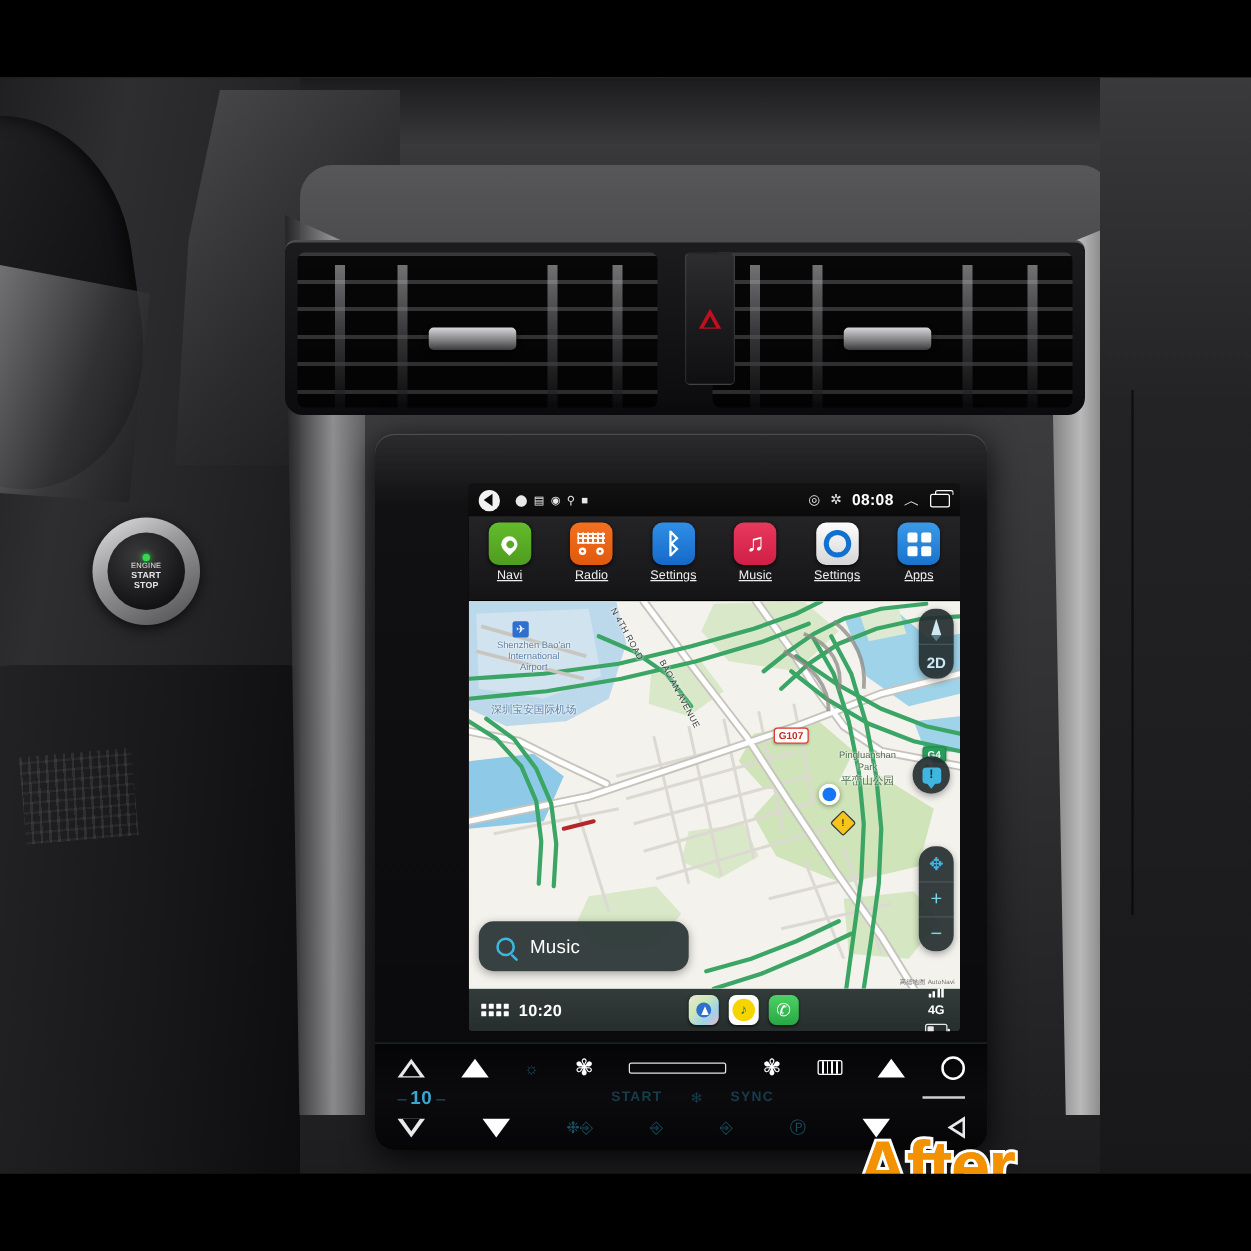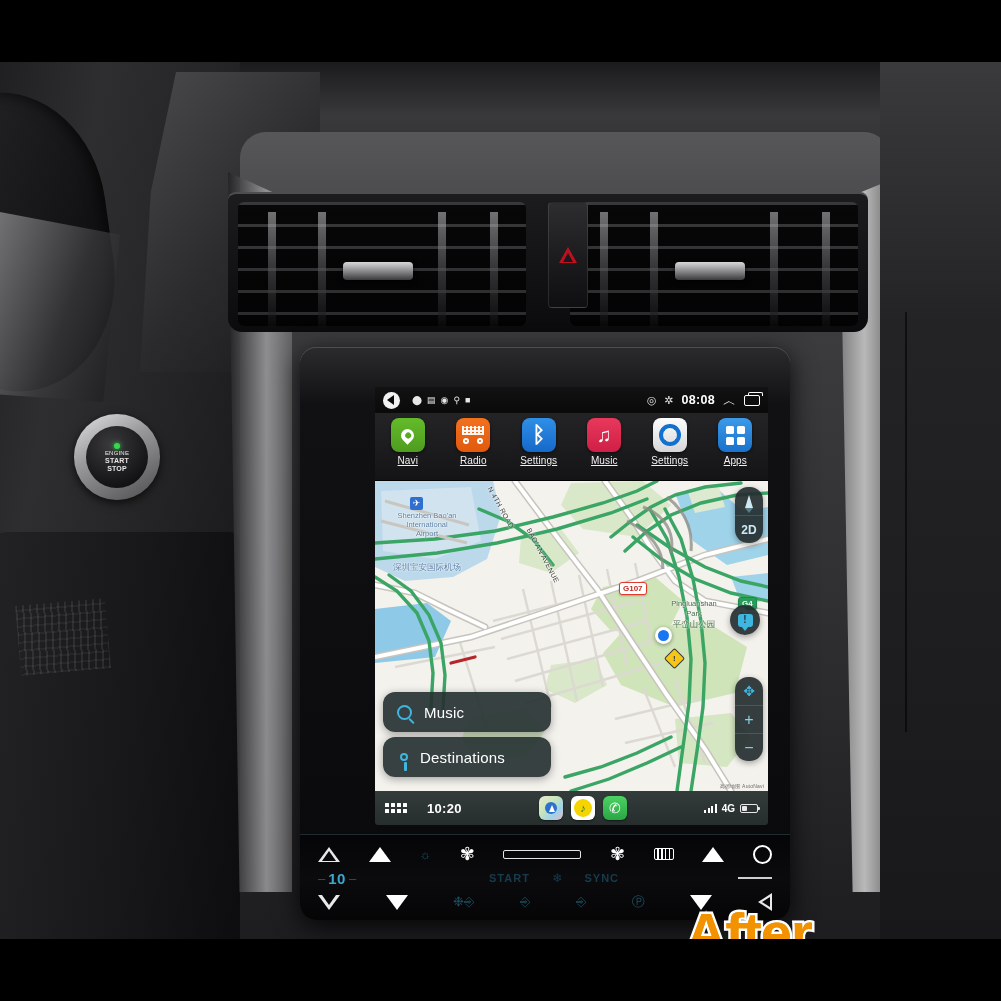--- a/index.html
+++ b/index.html
@@ -352,31 +352,31 @@
   .map-credit{position:absolute;right:4px;bottom:2px;font-size:5px;color:#6c6c6c;letter-spacing:.2px;}
 
   
   .dock {
     height: 34px; width:100%;
     background: linear-gradient(180deg,rgba(52,62,60,.97),rgba(40,48,47,.97));
     display:flex; align-items:center; padding: 0 10px; gap: 8px;
   }
   .dock-grid{display:grid;grid-template-columns:repeat(4,4px);grid-template-rows:repeat(2,4px);gap:2px;}
   .dock-grid i{background:#fff;display:block;border-radius:.5px;}
-  .dock-time{color:#fff;font-size:13px;font-weight:600;letter-spacing:.3px;margin-left:12px;}
+  .dock-time{color:#fff;font-size:13px;font-weight:600;letter-spacing:.3px;}
   .dock-center{flex:1;display:flex;align-items:center;justify-content:center;gap:8px;}
   .dock-app{width:24px;height:24px;border-radius:6px;display:flex;align-items:center;justify-content:center;box-shadow:0 1px 2px rgba(0,0,0,.5);}
   .dk-maps{background:linear-gradient(135deg,#eae6df 0%,#cfe8b5 35%,#9fd3e8 70%,#e8b9c8 100%);position:relative;overflow:hidden;}
   .dk-maps::after{content:'';position:absolute;left:6px;top:6px;width:12px;height:12px;border-radius:50%;background:#2f6fd0;}
   .dk-maps::before{content:'';position:absolute;left:10px;top:9px;width:0;height:0;z-index:2;
     border-left:3px solid transparent;border-right:3px solid transparent;border-bottom:7px solid #fff;}
   .dk-qq{background:#fff;display:flex;align-items:center;justify-content:center;}
   .dk-qq i{width:18px;height:18px;border-radius:50%;background:#f5d400;display:flex;align-items:center;justify-content:center;color:#1d7a3c;font-size:11px;}
   .dk-phone{background:linear-gradient(180deg,#4cd263,#28a745);color:#fff;font-size:14px;}
-  .dock-right{display:flex;align-items:center;gap:5px;}
+  .dock-right{display:flex;align-items:center;gap:5px;flex-direction:column;}
   .sig-bars{display:flex;align-items:flex-end;gap:1.5px;height:10px;}
   .sig-bars i{width:2px;background:#fff;display:block;}
   .net-txt{color:#fff;font-size:10px;font-weight:600;}
   .batt{width:18px;height:9px;border:1.4px solid #e8e8e8;border-radius:2px;position:relative;display:flex;align-items:center;padding:1px;}
   .batt::after{content:'';position:absolute;right:-3px;top:2.5px;width:1.6px;height:3px;background:#e8e8e8;border-radius:0 1px 1px 0;}
   .batt i{display:block;height:100%;width:38%;background:#e8e8e8;border-radius:1px;}
 
   
   .hvac {
     position: absolute; left: 0; bottom: 0;
@@ -688,24 +688,20 @@
               </div>
           </div>
 
           <div class="map-credit">高德地图 AutoNavi</div>
 
           <div class="map-cards">
             <div class="map-card">
               <div class="mg-search"></div>
               <span class="t">Music</span>
             </div>
-            <div class="map-card">
-              <div class="mg-pin"></div>
-              <span class="t">Destinations</span>
-            </div>
           </div>
         </div>
 
         <div class="dock">
           <div class="dock-grid">
               <i></i>
               <i></i>
               <i></i>
               <i></i>
               <i></i>

